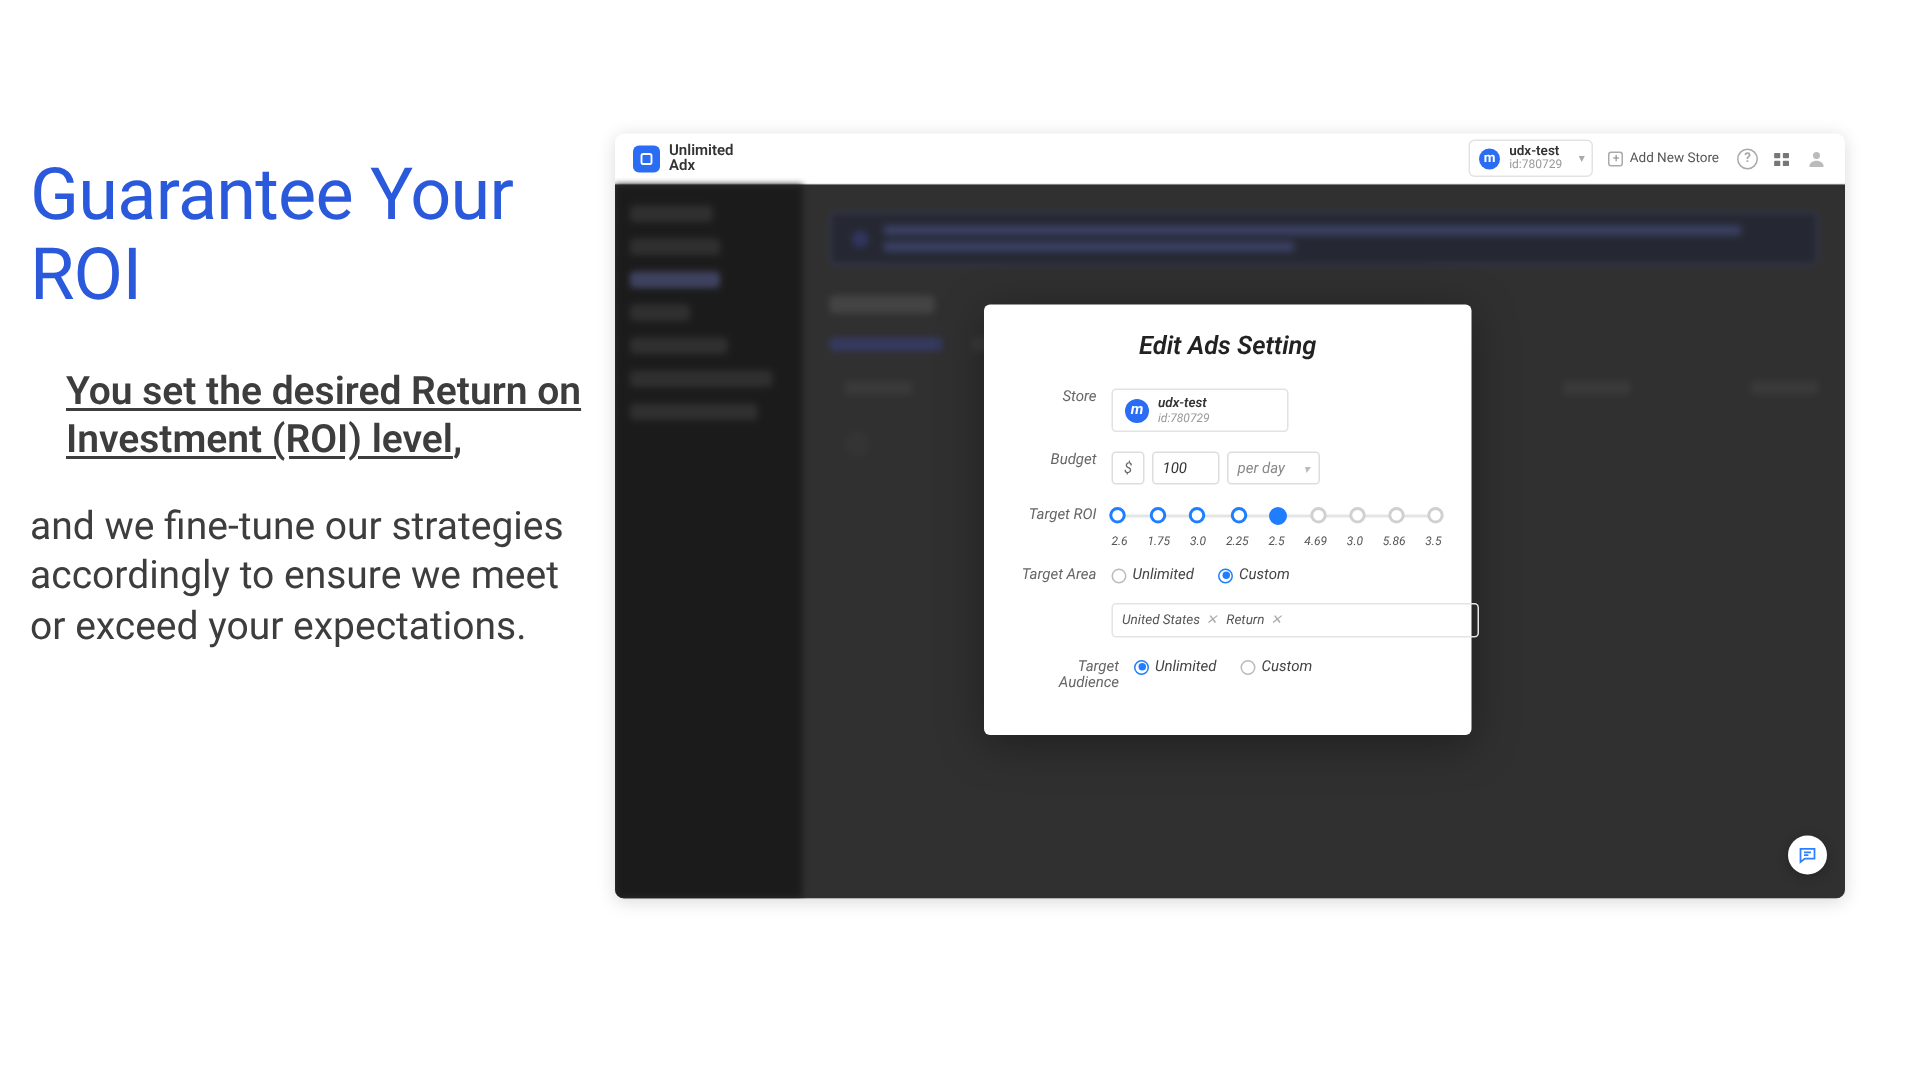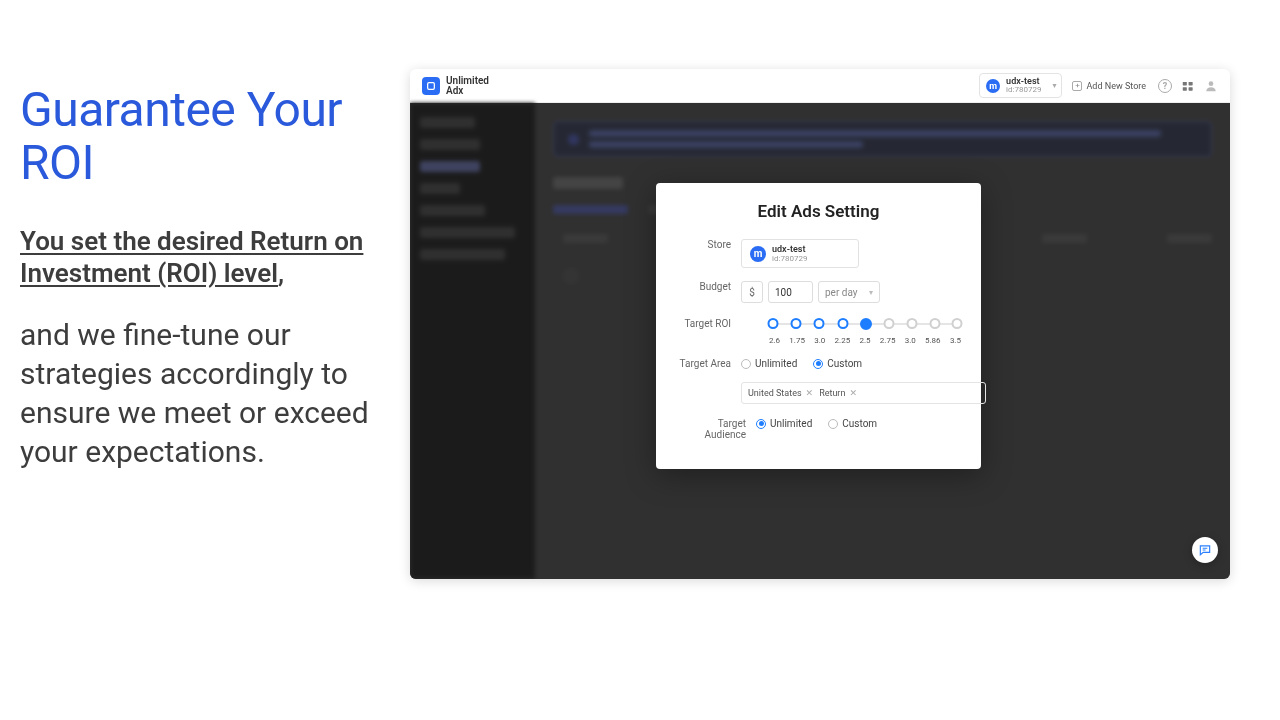--- a/index.html
+++ b/index.html
@@ -1,23 +1,23 @@
 <!DOCTYPE html>
 <html><head>
 <meta charset="utf-8">
 <style>
   * { box-sizing: border-box; margin: 0; padding: 0; }
   body { font-family: -apple-system, BlinkMacSystemFont, "Segoe UI", Roboto, Arial, sans-serif; background:#fff; width:1280px; height:720px; overflow:hidden; }
 
-  .slide { display:flex; width:1280px; height:636px; padding:14px 20px 30px 20px; }
+  .slide { display:flex; width:1280px; height:636px; padding:34px 20px 30px 20px; }
   .left { width:390px; padding-right:20px; padding-top:70px; }
   .title { font-size:48px; font-weight:400; color:#2a5adb; line-height:1.1; margin-bottom:35px; letter-spacing:-0.5px; }
-  .subtitle { font-size:26px; font-weight:600; color:#3d3d3d; line-height:1.25; margin-bottom:25px; }
+  .subtitle { font-size:26px; font-weight:600; color:#3d3d3d; line-height:1.25; margin-bottom:25px;margin-left:24px; }
   .subtitle .underline { text-decoration: underline; text-underline-offset:3px; }
-  .body-text { font-size:30px; font-weight:400; color:#3d3d3d; line-height:1.3; }
+  .body-text { font-size:26px; font-weight:400; color:#3d3d3d; line-height:1.3; }
 
   .shot { flex:1; margin-top:55px; }
   .app { width:820px; height:510px; border-radius:6px; box-shadow:0 2px 12px rgba(0,0,0,0.15); background:#fff; position:relative; overflow:hidden; }
 
   .topbar { height:34px; display:flex; align-items:center; padding:0 12px; border-bottom:1px solid #eee; font-size:11px; color:#444; }
   .logo { display:flex; align-items:center; gap:6px; }
   .logo-mark { width:18px; height:18px; border-radius:4px; background:#2a6df4; display:flex; align-items:center; justify-content:center; }
   .logo-mark svg { width:10px; height:10px; }
   .logo-text { font-size:10px; font-weight:600; color:#333; line-height:1; }
   .topbar-spacer { flex:1; }
@@ -55,21 +55,21 @@
   .bg-tab { width:75px; height:9px; background:#7a89ff; border-radius:2px; }
   .bg-tab2 { width:45px; height:9px; background:#8a8a8a; border-radius:2px; }
   .bg-cols { display:flex; gap:80px; padding-left:10px; }
   .bg-col { width:45px; height:9px; background:#8a8a8a; border-radius:2px; }
   .bg-row2 { display:flex; gap:80px; padding-left:10px; margin-top:25px; align-items:center; }
   .bg-av { width:16px; height:16px; border-radius:50%; background:#7a7a7a; }
   .bg-link { width:60px; height:9px; background:#7788ff; border-radius:2px; }
 
   .scrim { position:absolute; inset:0; background:rgba(34,34,34,0.42); }
 
-  .modal { position:absolute; left:246px; top:80px; width:325px; background:#fff; border-radius:4px; box-shadow:0 6px 30px rgba(0,0,0,0.35); padding:18px 20px 16px 20px; }
+  .modal { position:absolute; left:246px; top:80px; width:325px; background:#fff; border-radius:4px; box-shadow:0 6px 30px rgba(0,0,0,0.35); padding:18px 20px 16px 20px;font-style:italic; }
   .modal-title { text-align:center; font-size:17px; font-weight:600; color:#222; margin-bottom:18px; }
   .mrow { display:flex; align-items:flex-start; margin-bottom:13px; font-size:10px; color:#555; }
   .mlabel { width:65px; text-align:right; padding-right:10px; color:#666; font-size:10px; }
   .store-chip { display:flex; align-items:center; gap:6px; border:1px solid #e2e2e2; border-radius:3px; padding:4px 8px; width:118px; }
   .store-chip .m-badge { width:16px; height:16px; font-size:10px; }
   .sc-text .n { font-size:9px; font-weight:600; color:#333; }
   .sc-text .i { font-size:8px; color:#999; }
   .budget-wrap { display:flex; gap:5px; }
   .inp { border:1px solid #ddd; border-radius:3px; height:22px; font-size:10px; display:flex; align-items:center; padding:0 6px; background:#fff; }
   .inp.cur { width:22px; justify-content:center; color:#666; }
@@ -221,42 +221,42 @@
             <div class="budget-wrap">
               <div class="inp cur">$</div>
               <div class="inp amt">100</div>
               <div class="inp per">
                 <span>per day</span>
                 <span class="per-chev">▾</span>
               </div>
             </div>
           </div>
 
-          <div class="mrow" style="align-items:flex-start;gap:28px;">
+          <div class="mrow" style="align-items:flex-start;">
             <div class="mlabel" style="padding-top:2px">Target ROI</div>
             <div class="roi-wrap">
               <div class="roi-track">
                 <div class="track-line"></div>
                 <div class="tick filled" style="left:2%"></div>
                 <div class="tick filled" style="left:14%"></div>
                 <div class="tick filled" style="left:26%"></div>
                 <div class="tick filled" style="left:38.5%"></div>
                 <div class="tick selected" style="left:50.5%"></div>
                 <div class="tick" style="left:62.5%"></div>
                 <div class="tick" style="left:74.5%"></div>
                 <div class="tick" style="left:86.5%"></div>
                 <div class="tick" style="left:98%"></div>
               </div>
               <div class="roi-labels">
                 <span>2.6</span>
                 <span>1.75</span>
                 <span>3.0</span>
                 <span>2.25</span>
                 <span>2.5</span>
-                <span>2.75</span>
+                <span>4.69</span>
                 <span>3.0</span>
                 <span>5.86</span>
                 <span>3.5</span>
               </div>
             </div>
           </div>
 
           <div class="mrow">
             <div class="mlabel">Target Area</div>
             <div class="radios">

